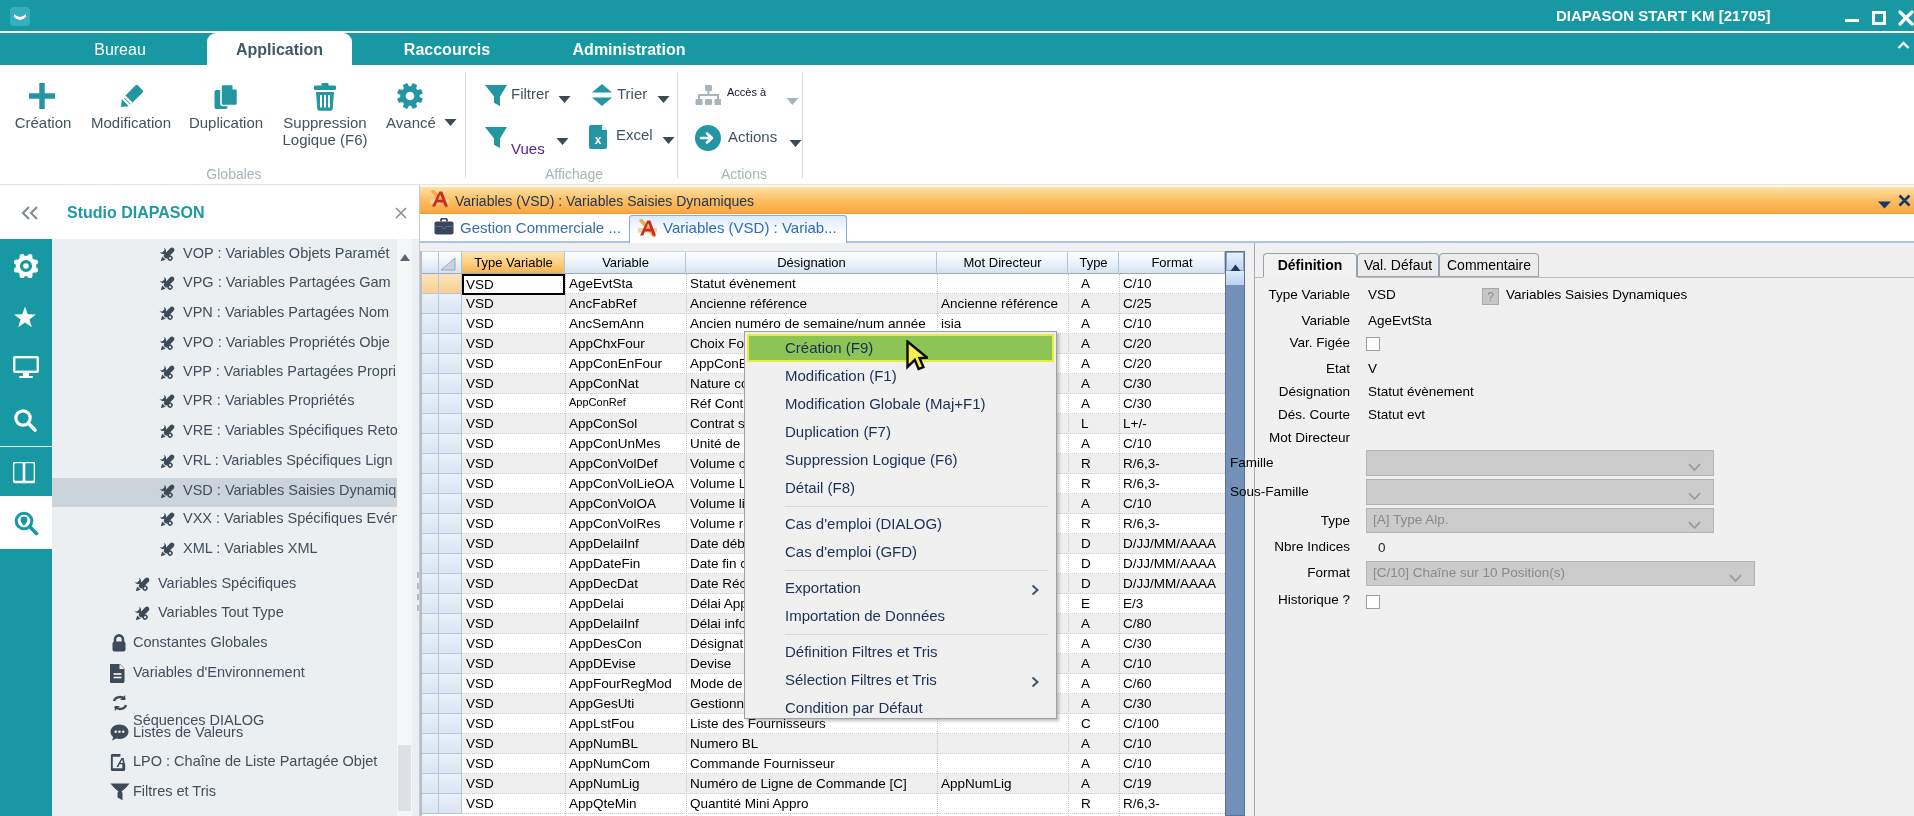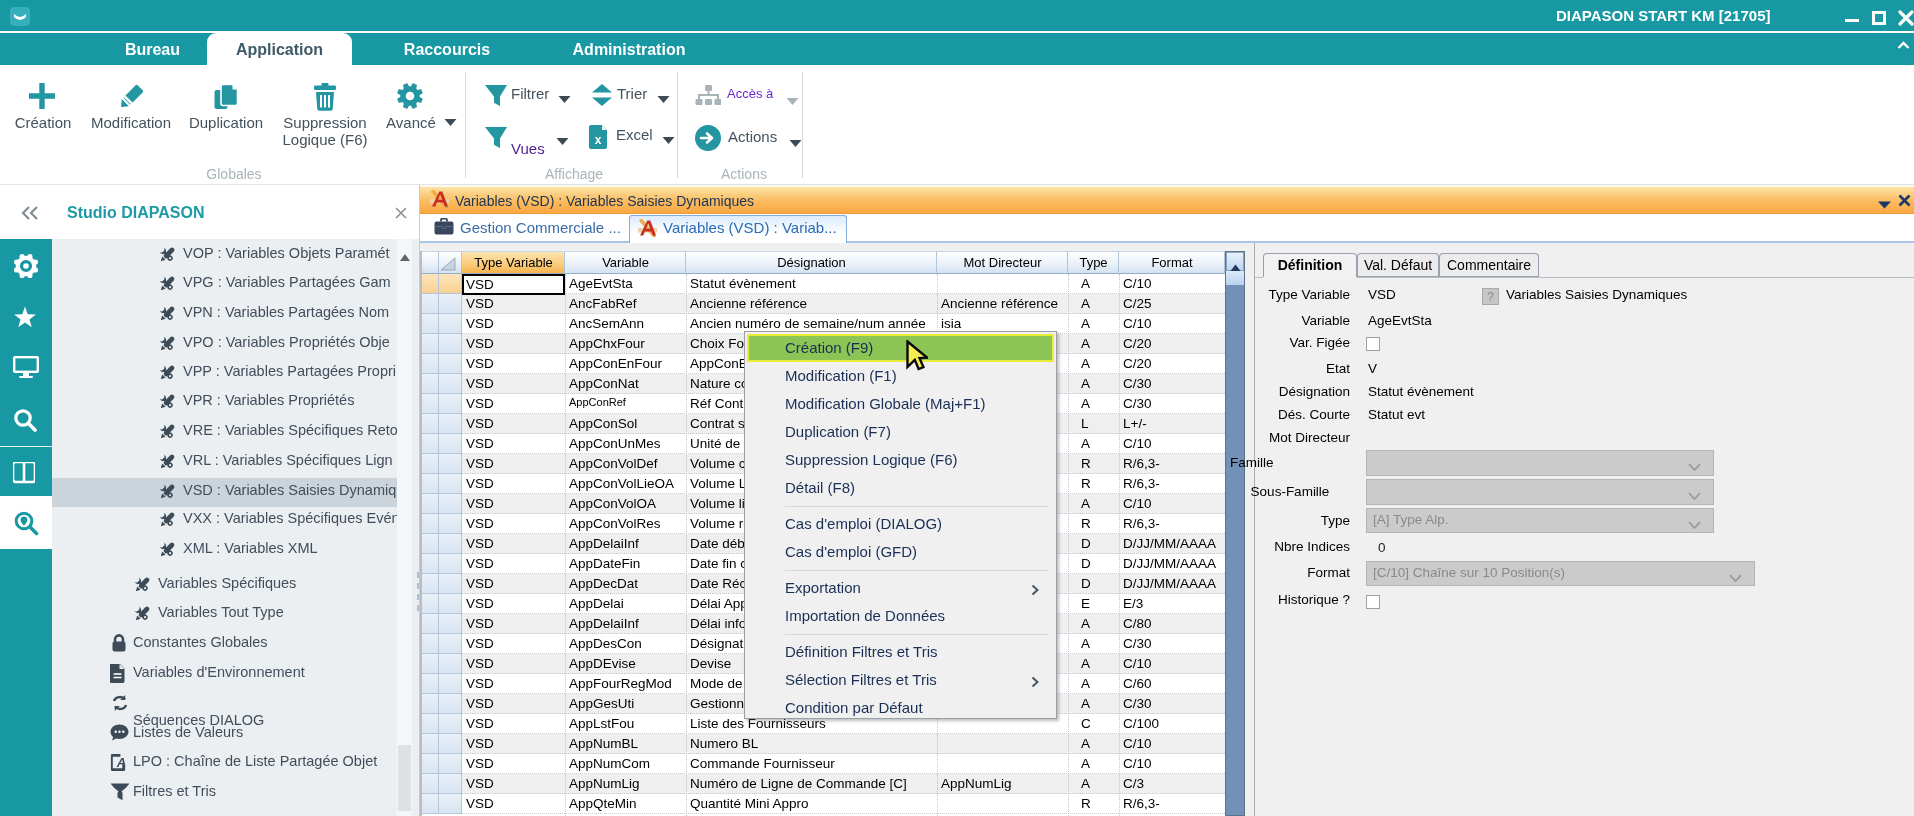--- a/index.html
+++ b/index.html
@@ -15,21 +15,21 @@
     </div>
 <div class="a" style="left:1556px;top:7px;width:400px;height:24px;color:#fff;font-size:15px;font-weight:bold">DIAPASON START KM [21705]</div>
 <div class="a" style="left:1845px;top:19px;width:14px;height:3px;background:#fdfefc"></div>
 <div class="a" style="left:1872px;top:11px;width:14px;height:14px;border:3px solid #fdfefc"></div>
 <div class="a" style="left:1898px;top:10px"><svg width="16" height="16" viewBox="0 0 16 16" style="">
         <path d="M2 2 L14 14 M14 2 L2 14" stroke="#fdfefc" stroke-width="3.2" stroke-linecap="round"></path>
       </svg></div>
 <div class="a" style="left:0;top:31px;width:1914px;height:2px;background:#fcfdfb"></div>
 <div class="a" style="left:0;top:33px;width:1914px;height:32px;background:#1898a2"></div>
 <div class="a" style="left:207px;top:33px;width:145px;height:32px;background:#fff;border-radius:9px 9px 0 0"></div>
-<div class="a" style="left:60px;width:120px;top:33px;height:32px;line-height:33px;color:#fff;font-size:16px;font-weight:bold;text-align:right">Bureau</div>
+<div class="a" style="left:60px;width:120px;top:33px;height:32px;line-height:33px;color:#fff;font-size:16px;font-weight:normal;text-align:center">Bureau</div>
 <div class="a" style="left:207px;width:145px;top:33px;height:32px;line-height:33px;color:#3d5a66;font-size:16px;font-weight:bold;text-align:center">Application</div>
 <div class="a" style="left:380px;width:134px;top:33px;height:32px;line-height:33px;color:#fff;font-size:16px;font-weight:bold;text-align:center">Raccourcis</div>
 <div class="a" style="left:554px;width:150px;top:33px;height:32px;line-height:33px;color:#fff;font-size:16px;font-weight:bold;text-align:center">Administration</div>
 <div class="a" style="left:1897px;top:36px"><svg width="13" height="9" viewBox="0 0 13 9" style="">
         <path d="M1.5 7 L6.5 2 L11.5 7" stroke="#fff" stroke-width="2.4" fill="none"></path>
       </svg></div>
 <div class="a" style="left:0;top:65px;width:1914px;height:120px;background:#fff"></div>
 <div class="a" style="left:0;top:184px;width:1914px;height:1px;background:#e2e4e6"></div>
 <div class="a" style="left:465px;top:72px;width:1px;height:106px;background:#d9dcde"></div>
 <div class="a" style="left:677px;top:72px;width:1px;height:106px;background:#d9dcde"></div>
@@ -104,21 +104,21 @@
 <div class="a" style="left:662px;top:131px"><svg width="13" height="9" viewBox="0 0 13 9" style="">
         <path d="M0.5 1 h12 l-6.0 7 z" fill="#3c4a54"></path>
       </svg></div>
 <div class="a" style="left:695px;top:85px"><svg width="26" height="22" viewBox="0 0 26 22" style="">
         <rect x="10" y="0" width="7" height="6" rx="1" fill="#a9b4ba"></rect>
         <path d="M13.5 6 v4 M4 14 v-4 h19 v4" stroke="#a9b4ba" stroke-width="2" fill="none"></path>
         <rect x="0.5" y="14" width="7" height="6" rx="1" fill="#a9b4ba"></rect>
         <rect x="10" y="14" width="7" height="6" rx="1" fill="#a9b4ba"></rect>
         <rect x="19.5" y="14" width="7" height="6" rx="1" fill="#a9b4ba"></rect>
       </svg></div>
-<div class="a" style="left:727px;top:86px;color:#6d28d9;font-size:13px">Accès à</div>
+<div class="a" style="left:727px;top:86px;color:#0f172a;font-size:11px">Accès à</div>
 <div class="a" style="left:786px;top:92px"><svg width="13" height="9" viewBox="0 0 13 9" style="">
         <path d="M0.5 1 h12 l-6.0 7 z" fill="#a9b4ba"></path>
       </svg></div>
 <div class="a" style="left:695px;top:125px"><svg width="26" height="26" viewBox="0 0 26 26" style="">
         <circle cx="13.0" cy="13.0" r="13.0" fill="#2396a2"></circle>
         <path d="M6 13.0 h10 M12 8.5 l5 4.5 l-5 4.5" stroke="#fff" stroke-width="2.6" fill="none" stroke-linecap="round" stroke-linejoin="round"></path>
       </svg></div>
 <div class="a" style="left:728px;top:128px;color:#43525c;font-size:15px">Actions</div>
 <div class="a" style="left:789px;top:134px"><svg width="13" height="9" viewBox="0 0 13 9" style="">
         <path d="M0.5 1 h12 l-6.0 7 z" fill="#3c4a54"></path>
@@ -620,21 +620,21 @@
 <div class="a" style="left:1081px;top:756px;font-size:13.5px;color:#000;white-space:nowrap">A</div>
 <div class="a" style="left:1123px;top:756px;font-size:13.5px;color:#000;white-space:nowrap">C/10</div>
 <div class="a" style="left:462px;top:774px;width:763px;height:20px;background:#efefef"></div>
 <div class="a" style="left:422px;top:774px;width:40px;height:20px;background:linear-gradient(#e9f0f8,#d9e5f2);border-bottom:1px solid #b3c6da;border-right:1px solid #b3c6da"></div>
 <div class="a" style="left:438px;top:774px;width:1px;height:20px;background:#b3c6da"></div>
 <div class="a" style="left:466px;top:776px;font-size:13.5px;color:#000;white-space:nowrap">VSD</div>
 <div class="a" style="left:569px;top:776px;font-size:13.5px;color:#000;white-space:nowrap">AppNumLig</div>
 <div class="a" style="left:690px;top:776px;font-size:13.5px;color:#000;white-space:nowrap">Numéro de Ligne de Commande [C]</div>
 <div class="a" style="left:941px;top:776px;font-size:13.5px;color:#000;white-space:nowrap">AppNumLig</div>
 <div class="a" style="left:1081px;top:776px;font-size:13.5px;color:#000;white-space:nowrap">A</div>
-<div class="a" style="left:1123px;top:776px;font-size:13.5px;color:#000;white-space:nowrap">C/3</div>
+<div class="a" style="left:1123px;top:776px;font-size:13.5px;color:#000;white-space:nowrap">C/19</div>
 <div class="a" style="left:422px;top:794px;width:40px;height:20px;background:linear-gradient(#e9f0f8,#d9e5f2);border-bottom:1px solid #b3c6da;border-right:1px solid #b3c6da"></div>
 <div class="a" style="left:438px;top:794px;width:1px;height:20px;background:#b3c6da"></div>
 <div class="a" style="left:466px;top:796px;font-size:13.5px;color:#000;white-space:nowrap">VSD</div>
 <div class="a" style="left:569px;top:796px;font-size:13.5px;color:#000;white-space:nowrap">AppQteMin</div>
 <div class="a" style="left:690px;top:796px;font-size:13.5px;color:#000;white-space:nowrap">Quantité Mini Appro</div>
 <div class="a" style="left:1081px;top:796px;font-size:13.5px;color:#000;white-space:nowrap">R</div>
 <div class="a" style="left:1123px;top:796px;font-size:13.5px;color:#000;white-space:nowrap">R/6,3-</div>
 <div class="a" style="left:565px;top:274px;width:1px;height:542px;border-left:1px dotted #c0c5ca"></div>
 <div class="a" style="left:686px;top:274px;width:1px;height:542px;border-left:1px dotted #c0c5ca"></div>
 <div class="a" style="left:937px;top:274px;width:1px;height:542px;border-left:1px dotted #c0c5ca"></div>
@@ -699,21 +699,21 @@
 <div class="a" style="left:1230px;top:384px;width:120px;text-align:right;font-size:13.5px;color:#000">Désignation</div>
 <div class="a" style="left:1368px;top:384px;font-size:13.5px;color:#000;white-space:nowrap">Statut évènement</div>
 <div class="a" style="left:1230px;top:407px;width:120px;text-align:right;font-size:13.5px;color:#000">Dés. Courte</div>
 <div class="a" style="left:1368px;top:407px;font-size:13.5px;color:#000;white-space:nowrap">Statut evt</div>
 <div class="a" style="left:1230px;top:430px;width:120px;text-align:right;font-size:13.5px;color:#000">Mot Directeur</div>
 <div class="a" style="left:1230px;top:455px;width:120px;font-size:13.5px;color:#000">Famille</div>
 <div class="a" style="left:1366px;top:450px;width:348px;height:26px;background:#cbcbcb;border:1px solid #b4b4b4"></div>
 <div class="a" style="left:1688px;top:458px"><svg width="13" height="9" viewBox="0 0 13 9" style="">
         <path d="M1 1.2 L6.5 7 L12 1.2" stroke="#9a9a9a" stroke-width="1.8" fill="none"></path>
       </svg></div>
-<div class="a" style="left:1230px;top:484px;width:120px;text-align:center;font-size:13.5px;color:#000">Sous-Famille</div>
+<div class="a" style="left:1230px;top:484px;width:120px;text-align:left;font-size:13.5px;color:#000">Sous-Famille</div>
 <div class="a" style="left:1366px;top:479px;width:348px;height:26px;background:#cbcbcb;border:1px solid #b4b4b4"></div>
 <div class="a" style="left:1688px;top:487px"><svg width="13" height="9" viewBox="0 0 13 9" style="">
         <path d="M1 1.2 L6.5 7 L12 1.2" stroke="#9a9a9a" stroke-width="1.8" fill="none"></path>
       </svg></div>
 <div class="a" style="left:1230px;top:513px;width:120px;text-align:right;font-size:13.5px;color:#000">Type</div>
 <div class="a" style="left:1366px;top:508px;width:348px;height:25px;background:#cbcbcb;border:1px solid #b4b4b4"></div>
 <div class="a" style="left:1373px;top:512px;font-size:13.5px;color:#8a8a8a">[A] Type Alp.</div>
 <div class="a" style="left:1688px;top:516px"><svg width="13" height="9" viewBox="0 0 13 9" style="">
         <path d="M1 1.2 L6.5 7 L12 1.2" stroke="#9a9a9a" stroke-width="1.8" fill="none"></path>
       </svg></div>

